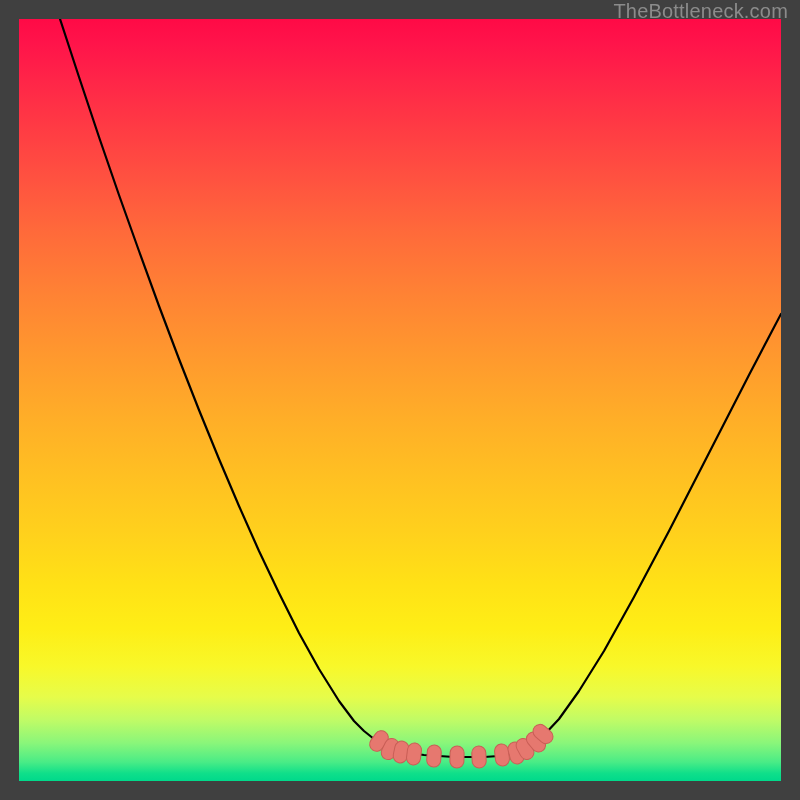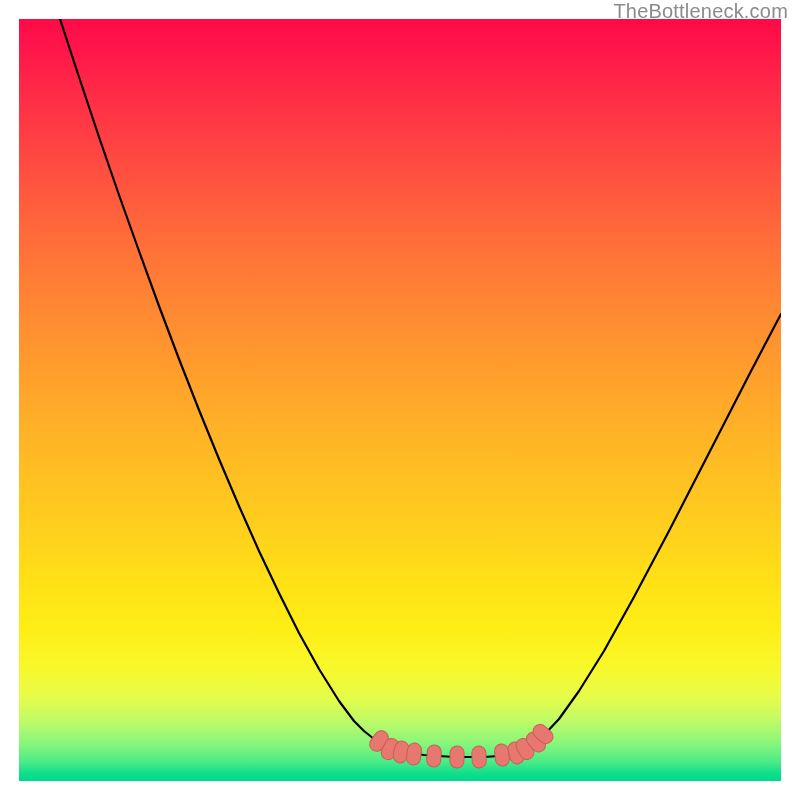--- a/index.html
+++ b/index.html
@@ -9,21 +9,21 @@
     height: 800px;
     background: #000000;
     overflow: hidden;
   }
   .frame {
     position: absolute;
     top: 0;
     left: 0;
     width: 800px;
     height: 800px;
-    background: #ffffff;
+    background: #404040;
   }
   .plot-area {
     position: absolute;
     top: 19px;
     left: 19px;
     width: 762px;
     height: 762px;
     
     background: linear-gradient(to bottom,
       #ff0a46 0%,

